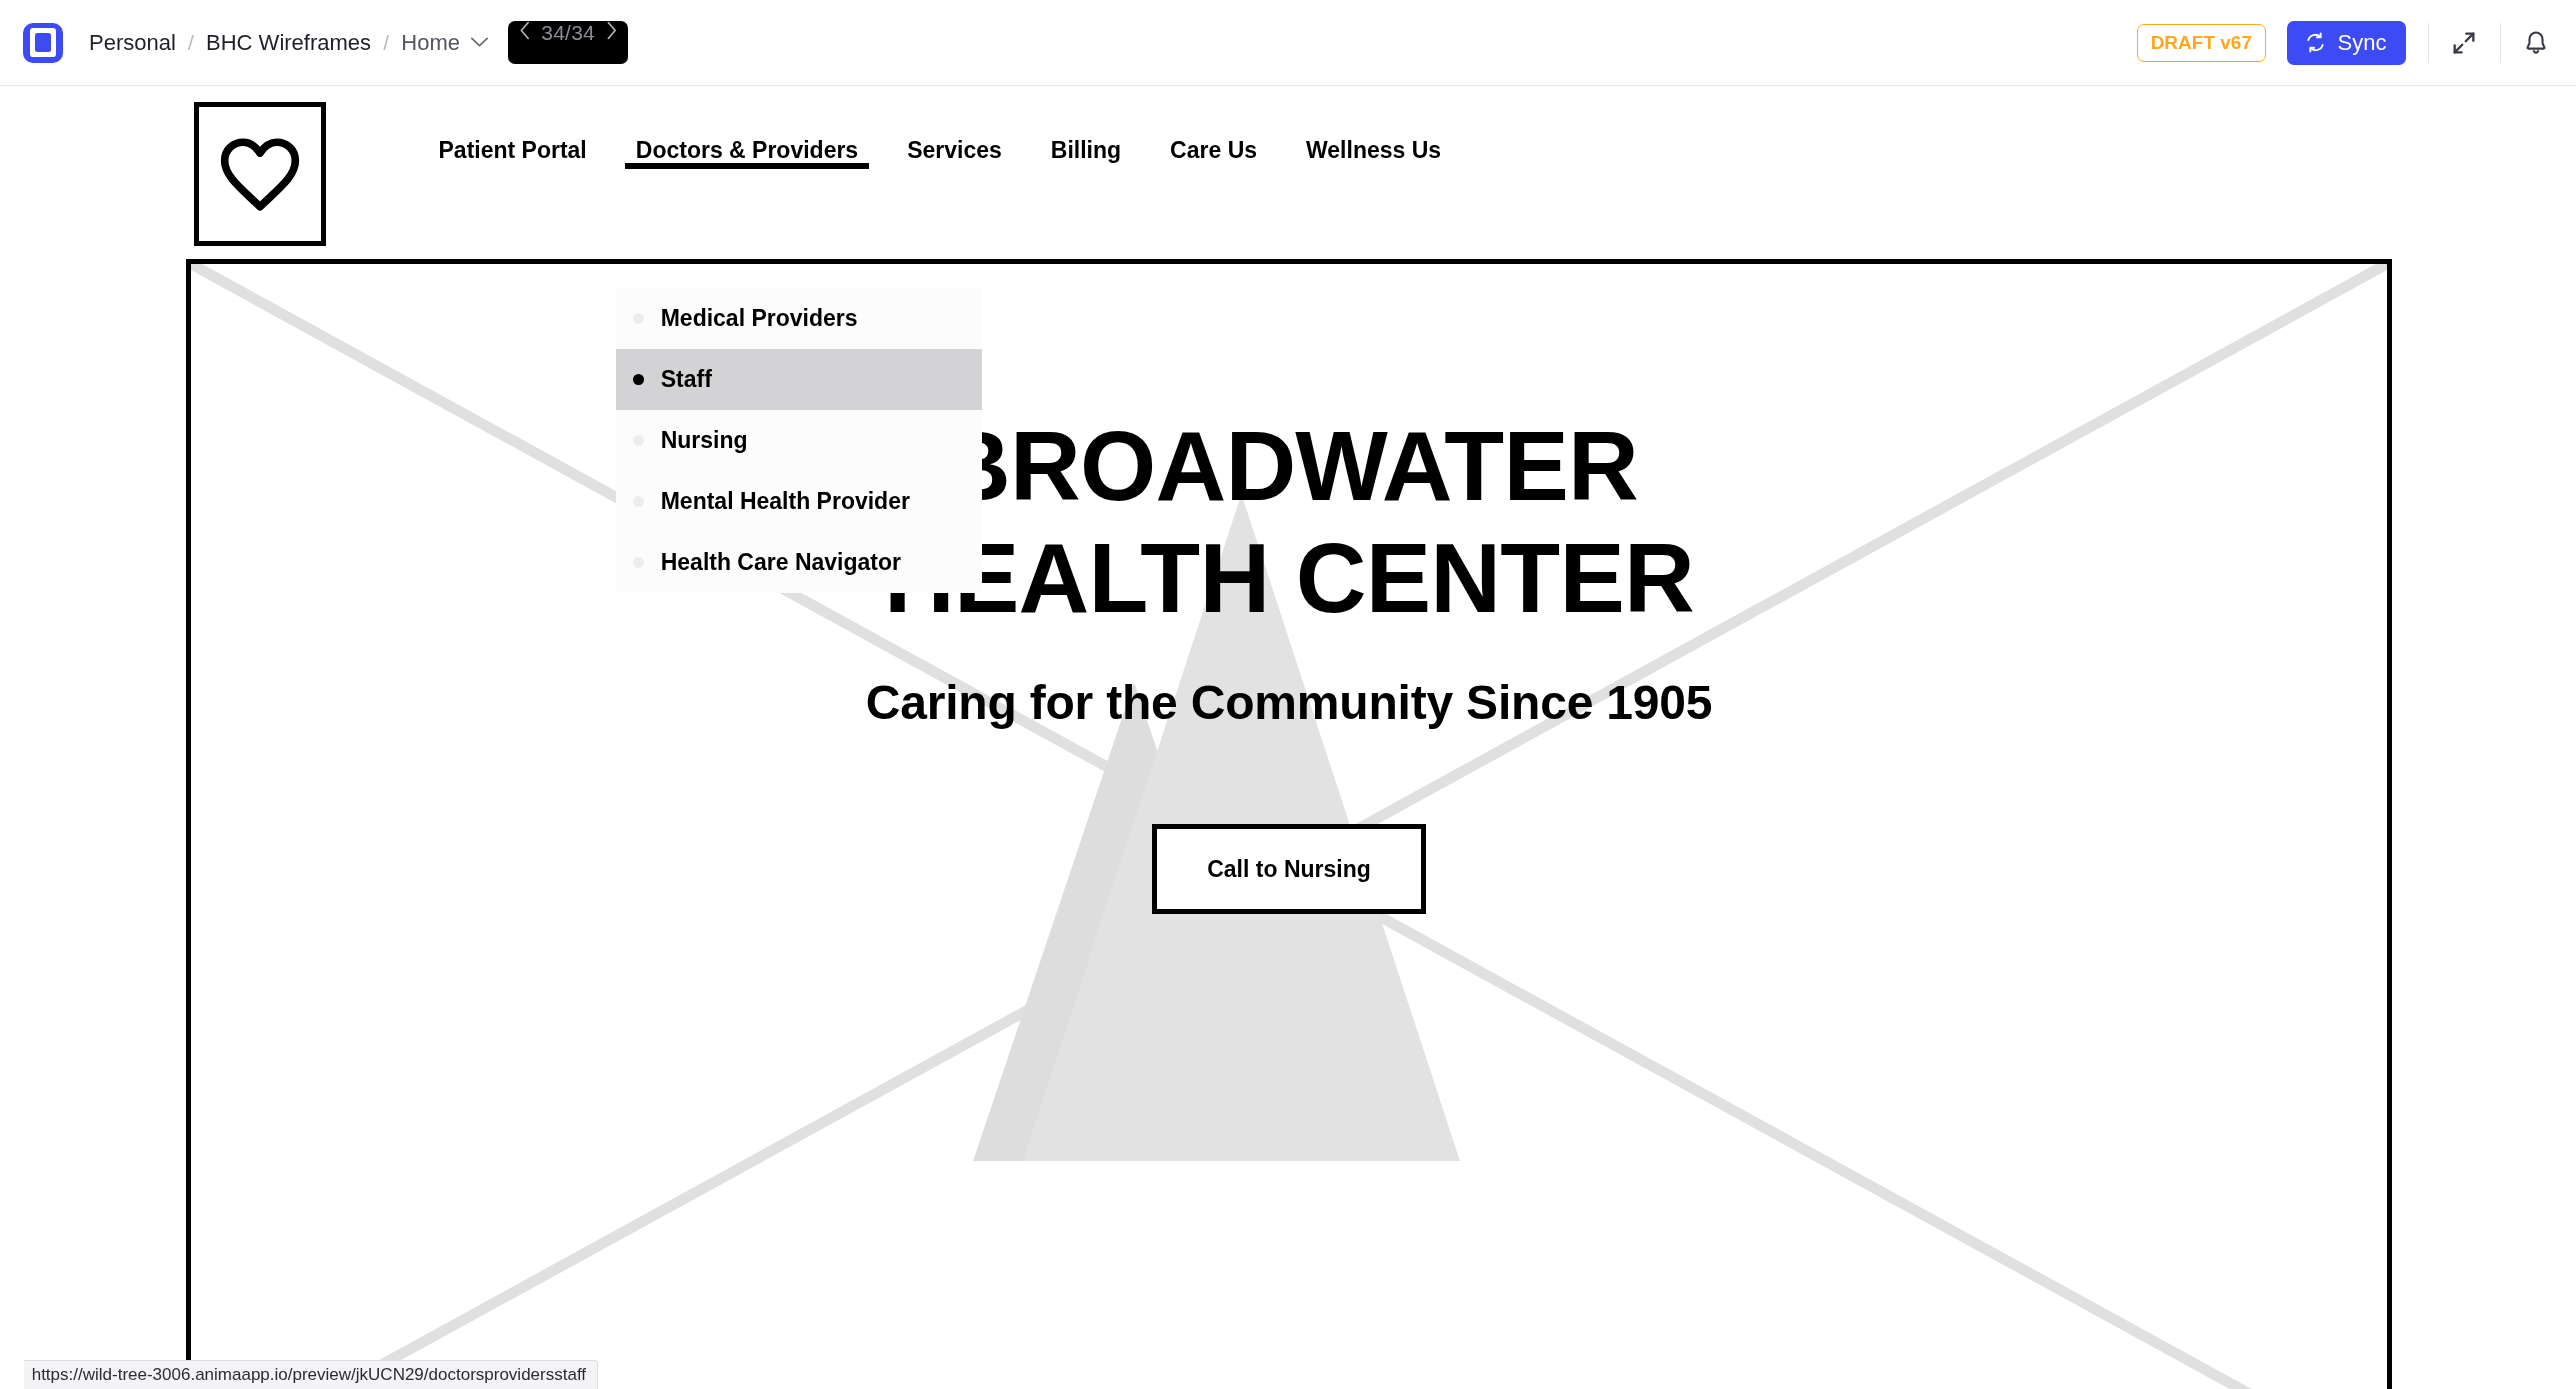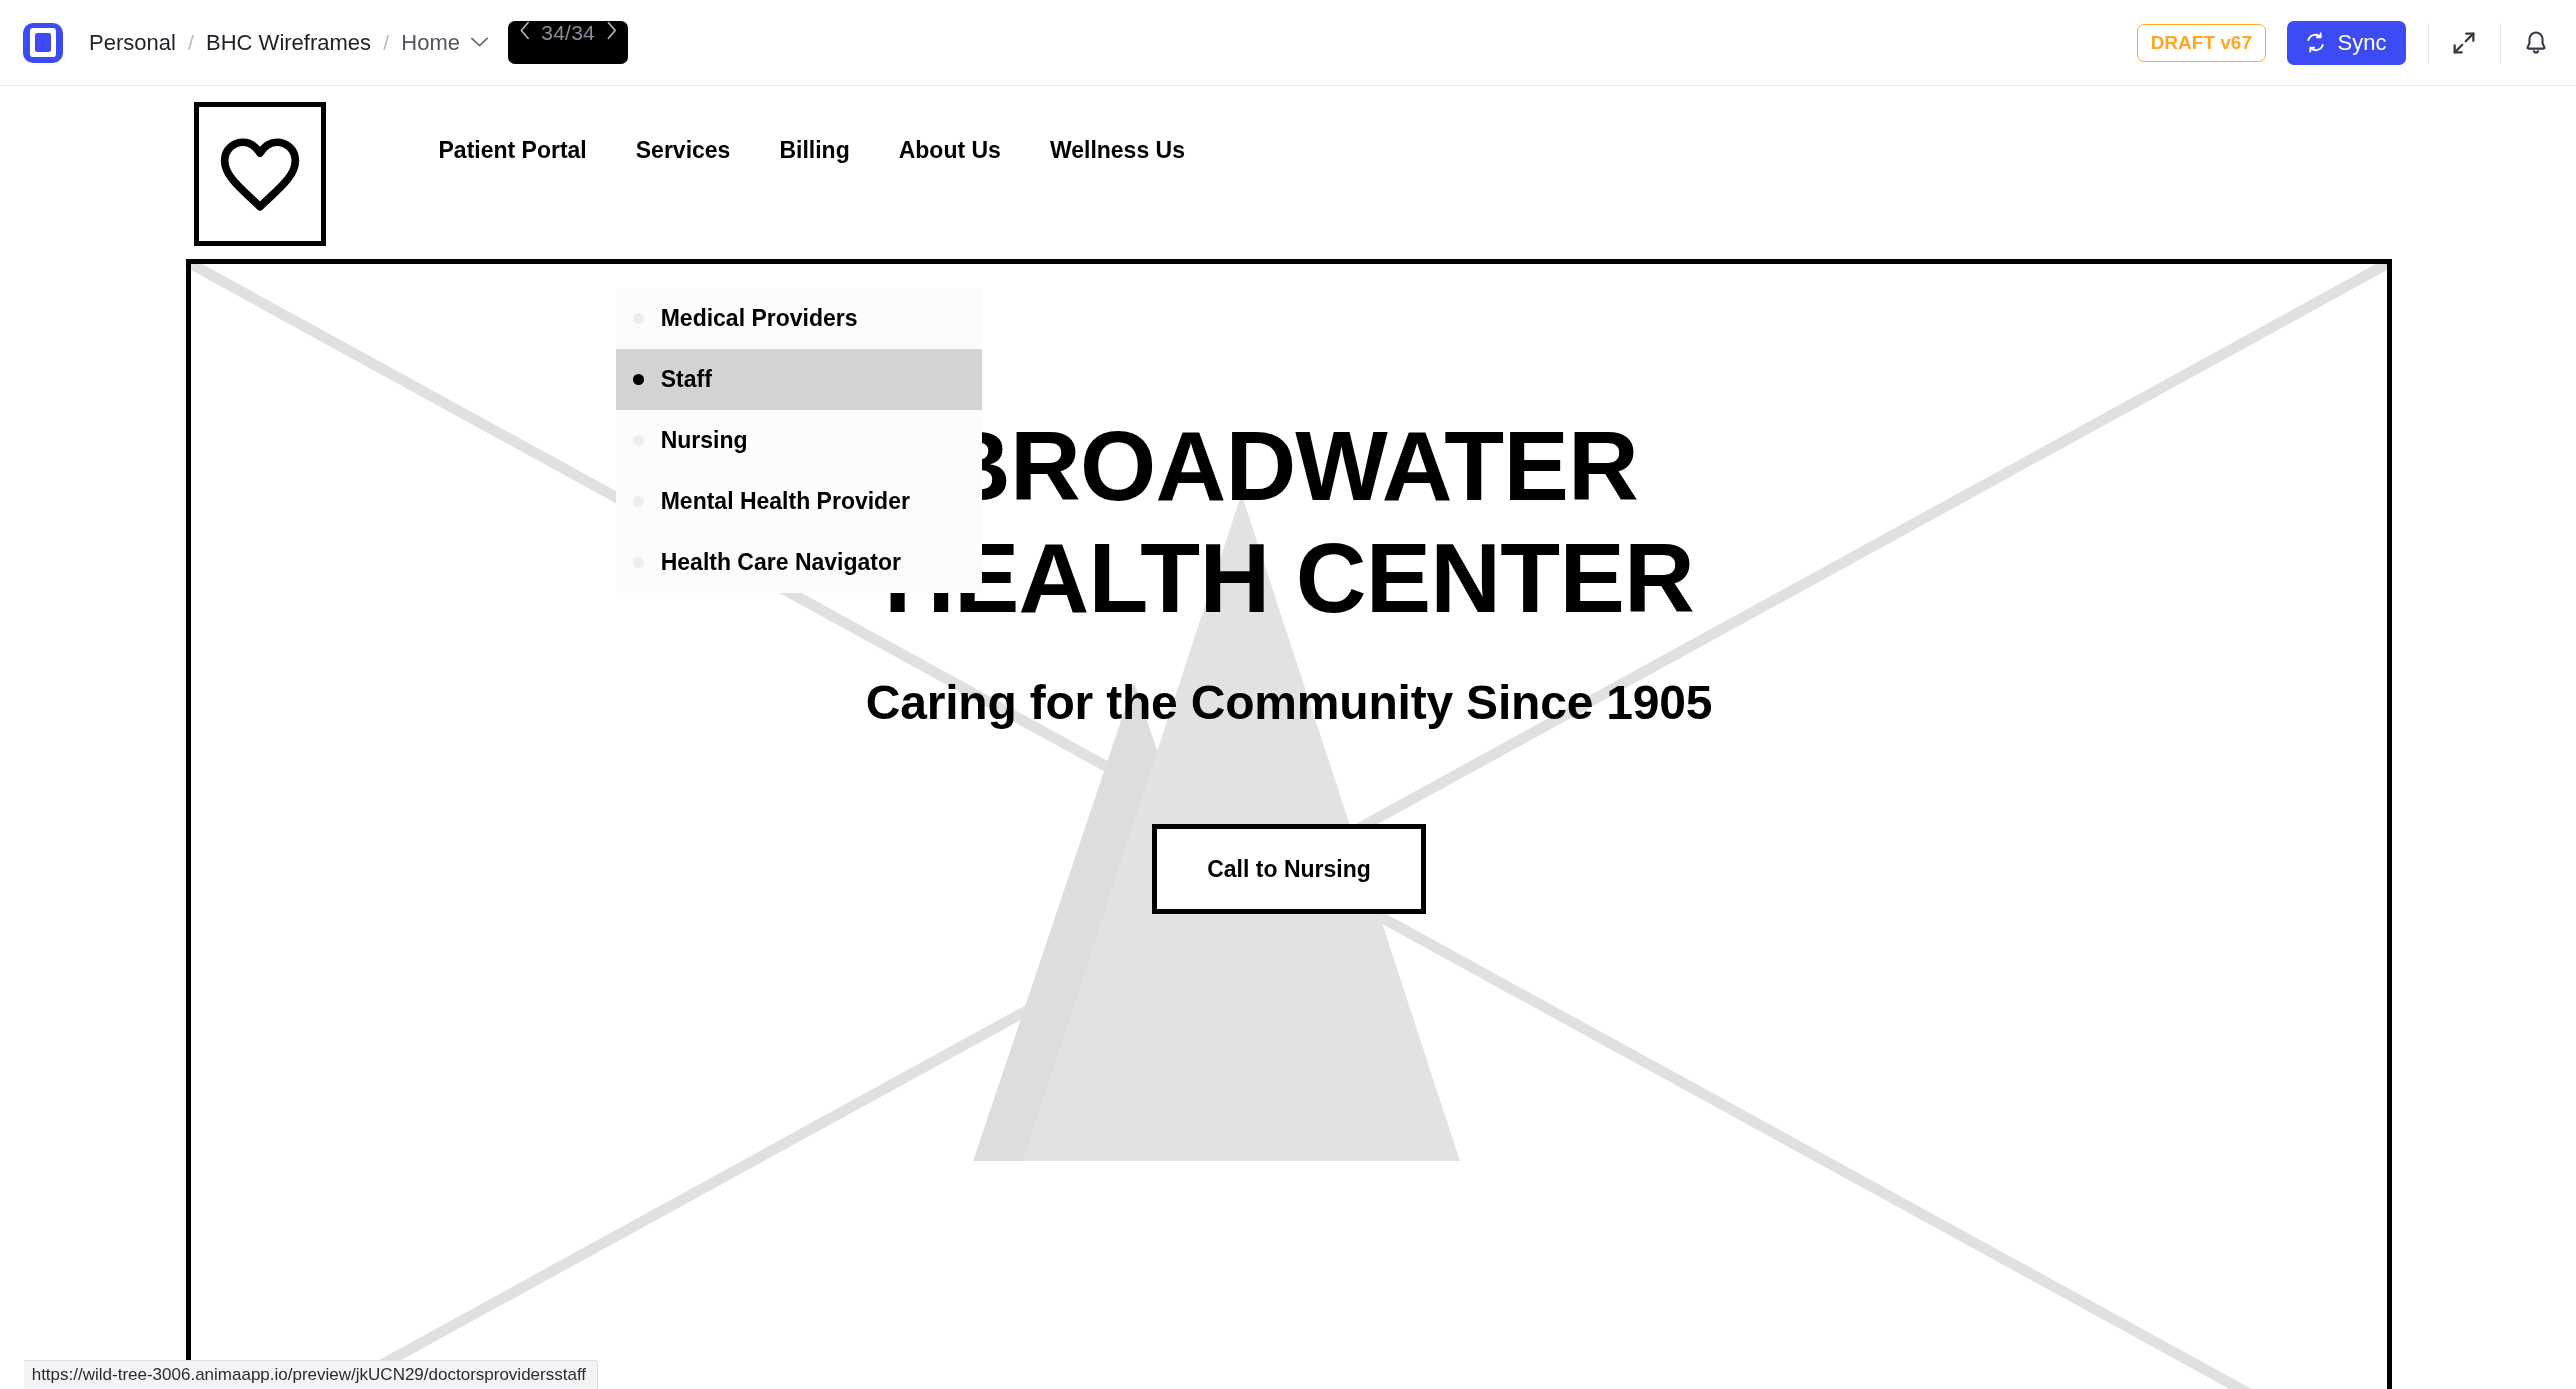--- a/index.html
+++ b/index.html
@@ -460,23 +460,24 @@
   <div id="site-header">
 
     <div id="site-logo">
       <svg width="86" height="77" viewBox="0 0 112 100" fill="none">
         <path d="M56 92 C 36 72, 10 54, 10 32 C 10 17, 22 8, 34 8 C 45 8, 52 16, 56 22 C 60 16, 67 8, 78 8 C 90 8, 102 17, 102 32 C 102 54, 76 72, 56 92 Z" stroke="#000000" stroke-width="10" fill="none" stroke-linejoin="round"></path>
       </svg>
     </div>
 
     <nav id="mainnav">
       <div class="nav-item">Patient Portal</div>
+      <div class="nav-item active">Doctors &amp; Providers</div>
       <div class="nav-item">Services</div>
       <div class="nav-item">Billing</div>
-      <div class="nav-item">About Us</div>
+      <div class="nav-item">Care Us</div>
       <div class="nav-item">Wellness Us</div>
     </nav>
   </div>
 
   <div id="dropdown">
     <div class="dd-item">
       <span class="bullet"></span>
       <span>Medical Providers</span>
     </div>
     <div class="dd-item selected">

